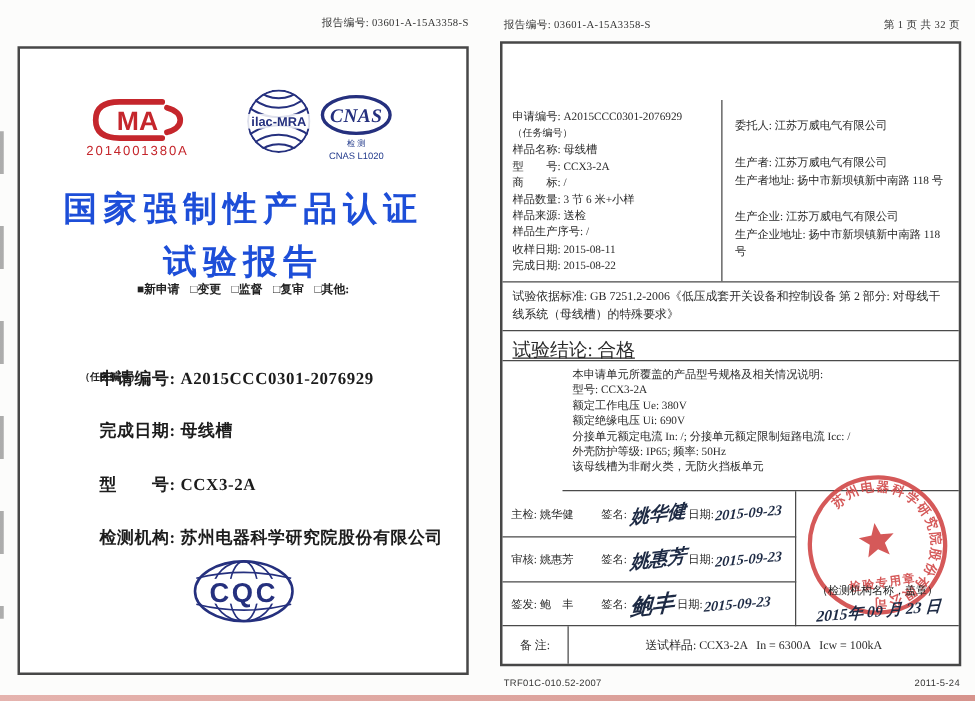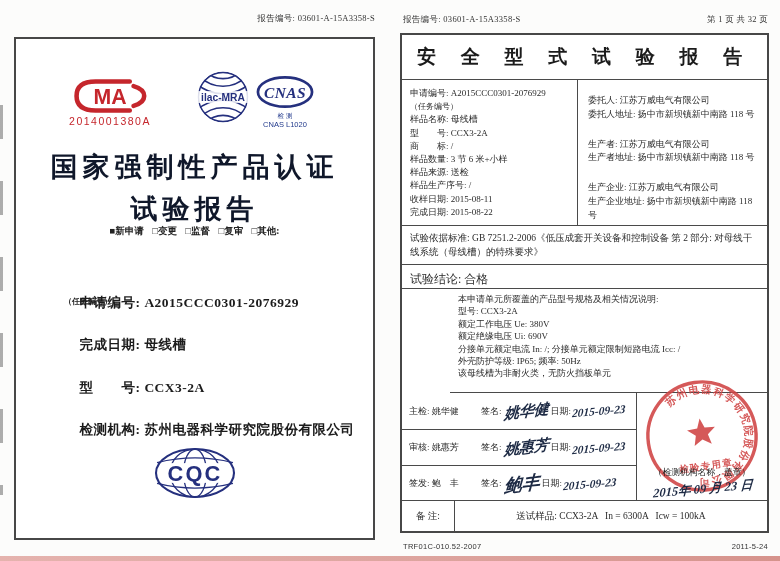--- a/index.html
+++ b/index.html
@@ -8,39 +8,39 @@
     background:#fcfcfb;color:#2a2a2a;
     font-family:"Liberation Serif","DejaVu Serif",serif;
   }
   .hdrline{position:absolute;font-size:8.5px;letter-spacing:.3px;color:#333;}
   .page{position:absolute;background:#fff;box-sizing:border-box;border:2px solid #474747;}
   
   #cover{left:14px;top:37px;width:361px;height:503px;}
   #cover .abs{position:absolute;}
   .cma-code{color:#c5262c;font-size:10.5px;letter-spacing:1.5px;text-align:center;font-family:"Liberation Sans","DejaVu Sans",sans-serif;}
   .cnas-cap{color:#223a8c;text-align:center;font-family:"Liberation Sans","DejaVu Sans",sans-serif;line-height:1.25;}
-  .cover-title{width:100%;text-align:center;font-size:27px;letter-spacing:5px;font-weight:600;color:#0f172a;white-space:pre;font-family:Liberation Mono, monospace;}
+  .cover-title{width:100%;text-align:center;font-size:27px;letter-spacing:5px;font-weight:600;color:#1d4ed8;white-space:pre;font-family:Liberation Mono, monospace;}
   .chkline{width:100%;text-align:center;font-size:9.5px;font-weight:700;color:#222;}
   .chkline span{margin:4px 3px;}
   .cover-field{left:48px;font-size:13.5px;font-weight:600;letter-spacing:.5px;white-space:pre-wrap;color:#1c1c1c;}
   .cover-sub{left:48px;font-size:8px;font-weight:600;color:#1c1c1c;}
   
   #report{left:400px;top:33px;width:369px;height:500px;font-size:9px;}
   #report .row{position:absolute;left:0;right:0;box-sizing:border-box;border-bottom:1.5px solid #4a4a4a;}
   .rp-title{top:0;height:45px;display:flex;align-items:center;justify-content:center;
     font-size:19px;font-weight:700;letter-spacing:10px;color:#1b1b1b;white-space:pre;}
   .rp-info{top:45px;height:146px;}
   .cell-l{position:absolute;left:0;top:0;bottom:0;width:176px;box-sizing:border-box;
     border-right:1.5px solid #4a4a4a;padding:7px 6px 0 8px;}
   .cell-r{position:absolute;left:176px;top:0;bottom:0;right:0;padding:14px 6px 0 10px;box-sizing:border-box;}
   .iline{white-space:pre-wrap;line-height:13.2px;}
   .cell-r .iline{line-height:13.8px;}
   .gap{margin-top:16px;}
   .rp-std{top:191px;height:39px;padding:5px 8px;white-space:pre-wrap;line-height:14px;font-size:9.5px;}
-  .rp-concl{top:230px;height:24px;padding:6px 8px;font-size:12px;}
+  .rp-concl{top:230px;height:24px;padding:6px 8px;font-size:15px;text-decoration:underline;}
   .rp-specs{top:254px;height:104px;padding:4px 8px;margin-left:48px;}
   .rp-specs .iline{line-height:12.4px;}
   .rp-sig{top:358px;height:108px;}
   .sigrow{position:absolute;left:0;width:235px;height:36px;box-sizing:border-box;
     display:flex;align-items:center;padding-left:7px;border-right:1.5px solid #4a4a4a;}
   .sigrow.r2{top:36px;border-top:1.5px solid #4a4a4a;}
   .sigrow.r3{top:72px;border-top:1.5px solid #4a4a4a;}
   .sig-role{width:72px;white-space:pre;}
   .sig-lbl{white-space:pre;}
   .script{display:inline-block;font-style:italic;font-weight:700;color:#1d2a44;
@@ -139,38 +139,36 @@
     <rect x="22" y="31" width="116" height="38" fill="#ffffff"></rect>
     <text x="80" y="66" text-anchor="middle" font-size="42" font-weight="bold" font-family="Liberation Sans, sans-serif" fill="#25307e" letter-spacing="4">CQC</text>
   </svg>
 </div>
 
 <div class="hdrline" style="left:403px;top:14px;">报告编号: 03601-A-15A3358-S</div>
 <div class="hdrline" style="left:640px;top:14px;width:128px;text-align:right;">第 1 页 共 32 页</div>
 
 <div class="page" id="report">
 
-  <div class="row rp-title">安 全 型 式 试 验 报 告</div>
 
   <div class="row rp-info">
     <div class="cell-l">
       <div class="iline">申请编号: A2015CCC0301-2076929</div>
       <div class="iline" style="font-size:8px;">（任务编号）</div>
       <div class="iline">样品名称: 母线槽</div>
       <div class="iline">型　　号: CCX3-2A</div>
       <div class="iline">商　　标: /</div>
       <div class="iline">样品数量: 3 节 6 米+小样</div>
       <div class="iline">样品来源: 送检</div>
       <div class="iline">样品生产序号: /</div>
       <div class="iline">收样日期: 2015-08-11</div>
       <div class="iline">完成日期: 2015-08-22</div>
     </div>
     <div class="cell-r">
       <div class="iline">委托人: 江苏万威电气有限公司</div>
-      <div class="iline">委托人地址: 扬中市新坝镇新中南路 118 号</div>
       <div class="iline gap">生产者: 江苏万威电气有限公司</div>
       <div class="iline">生产者地址: 扬中市新坝镇新中南路 118 号</div>
       <div class="iline gap">生产企业: 江苏万威电气有限公司</div>
       <div class="iline">生产企业地址: 扬中市新坝镇新中南路 118 号</div>
     </div>
   </div>
 
   <div class="row rp-std">试验依据标准: GB 7251.2-2006《低压成套开关设备和控制设备 第 2 部分: 对母线干线系统（母线槽）的特殊要求》</div>
 
   <div class="row rp-concl">试验结论: 合格</div>

